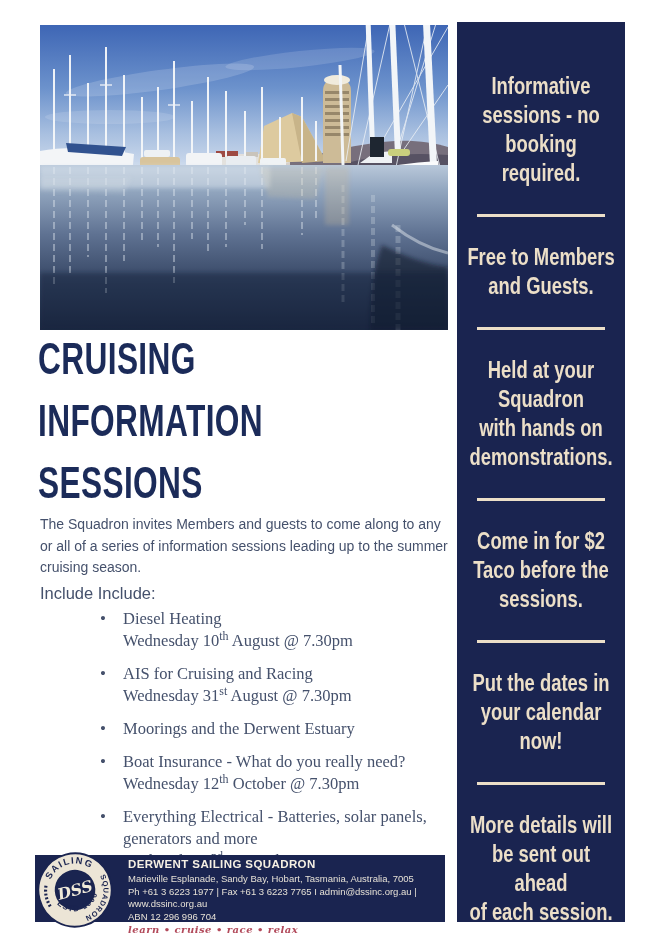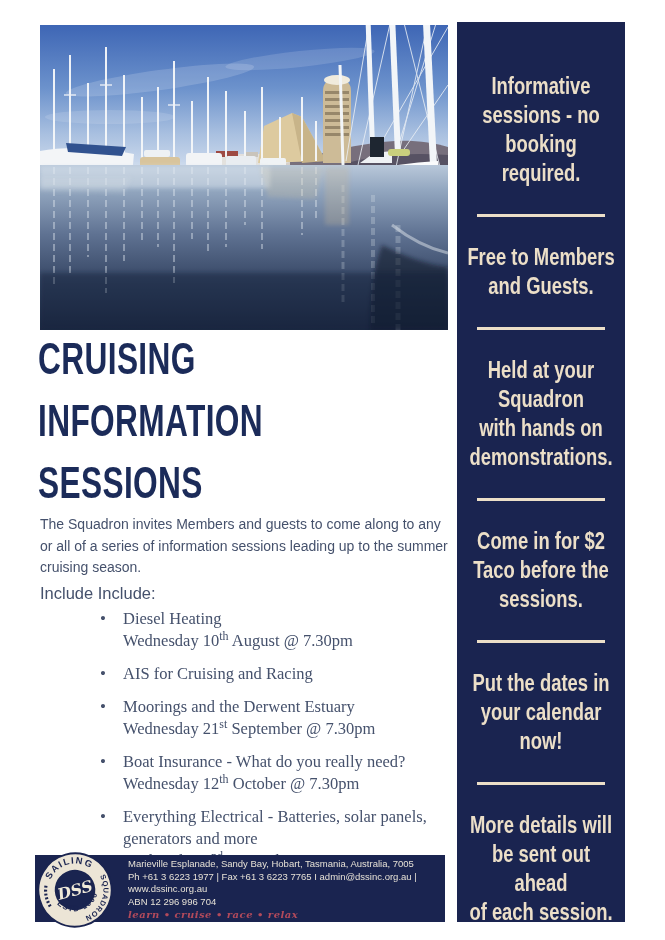--- a/index.html
+++ b/index.html
@@ -234,24 +234,24 @@
     </h1>
   <p class="intro">The Squadron invites Members and guests to come along to any or all of a series of information sessions leading up to the summer cruising season.</p>
   <p class="topics-label">Include Include:</p>
   <ul class="topics" id="topics">
       <li>
         <div>Diesel Heating</div>
         <div><span>Wednesday 10</span><sup>th</sup><span> August @ 7.30pm</span></div>
       </li>
       <li>
         <div>AIS for Cruising and Racing</div>
+        <div><span>Wednesday 31</span><sup>st</sup><span> August @ 7.30pm</span></div>
       </li>
       <li>
         <div>Moorings and the Derwent Estuary</div>
-        <div><span>Wednesday 21</span><sup>st</sup><span> September @ 7.30pm</span></div>
       </li>
       <li>
         <div>Boat Insurance - What do you really need?</div>
         <div><span>Wednesday 12</span><sup>th</sup><span> October @ 7.30pm</span></div>
       </li>
       <li>
         <div>Everything Electrical - Batteries, solar panels, generators and more</div>
         <div><span>Wednesday 2</span><sup>nd</sup><span> November @ 7.30pm</span></div>
       </li>
     </ul>
@@ -273,18 +273,19 @@
           <textPath href="#arcRight" startOffset="50%" text-anchor="middle">SQUADRON</textPath>
         </text>
         <text font-family="Liberation Sans, sans-serif" font-size="10" font-weight="bold" fill="#1a2450" letter-spacing="1.5">
           <textPath href="#arcBot" startOffset="50%" text-anchor="middle">ESTD 1906</textPath>
         </text>
         <text x="50" y="57" text-anchor="middle" font-family="DejaVu Serif, serif" font-style="italic" font-weight="bold" font-size="20" fill="#f0ead9">DSS</text>
       </g>
     </svg>
   </div>
   <div class="footer-text">
+    <div class="f-org">DERWENT SAILING SQUADRON</div>
     <div class="f-line">Marieville Esplanade, Sandy Bay, Hobart, Tasmania, Australia, 7005</div>
     <div class="f-line">Ph +61 3 6223 1977  |  Fax +61 3 6223 7765  I  admin@dssinc.org.au  |  www.dssinc.org.au</div>
     <div class="f-line">ABN 12 296 996 704</div>
     <div class="f-tagline">learn • cruise • race • relax</div>
   </div>
 </div>
 
 </body></html>

